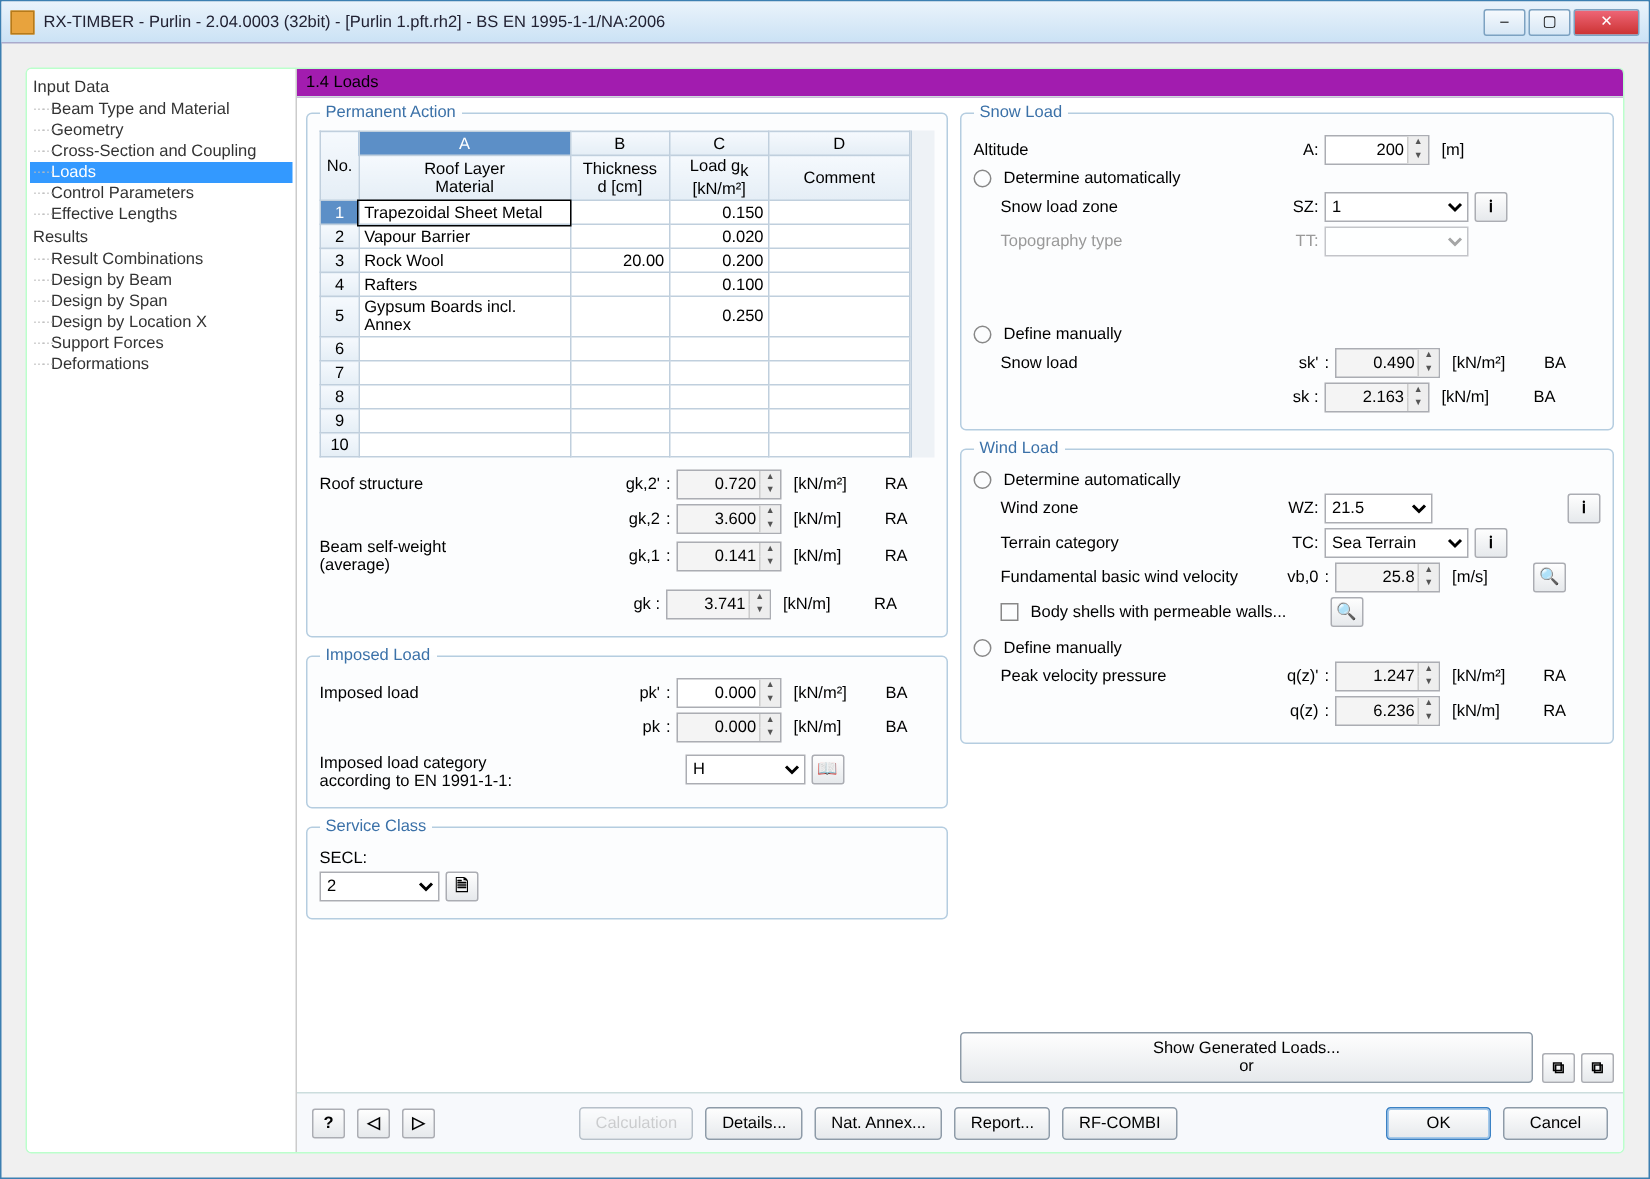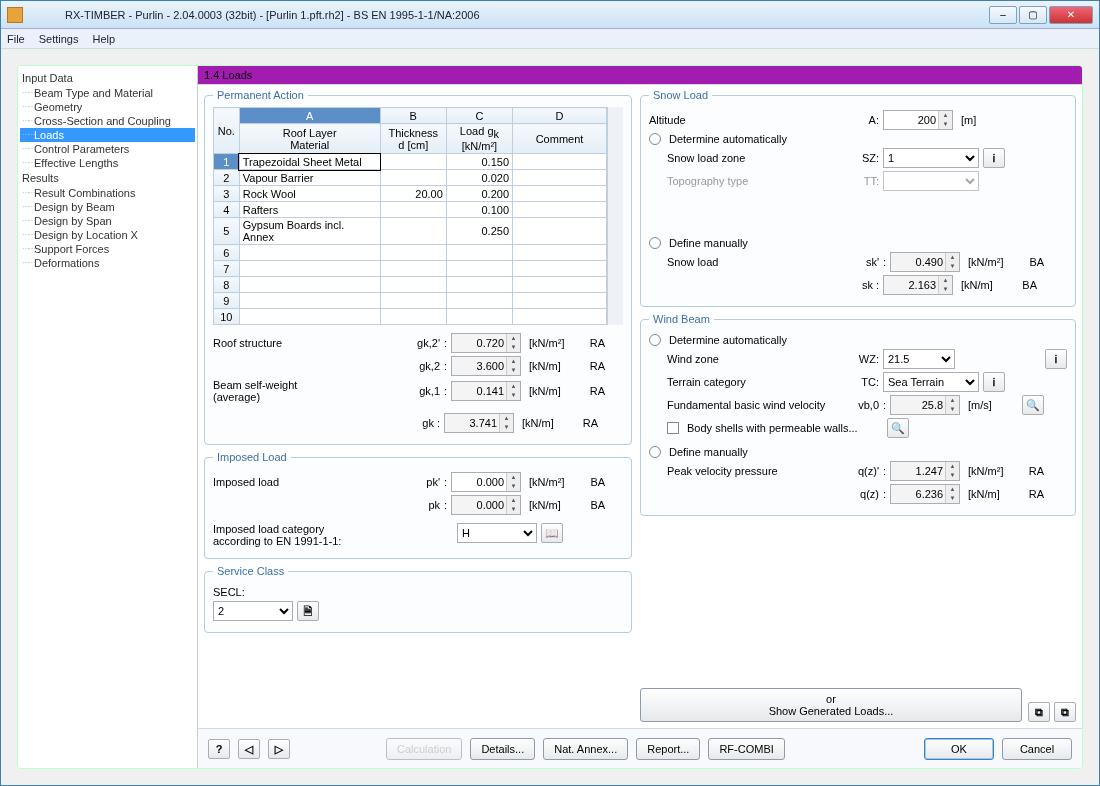--- a/index.html
+++ b/index.html
@@ -1,18 +1,18 @@
 <!DOCTYPE html>
 <html><head>
 <meta charset="utf-8">
 <style>
 * { box-sizing: border-box; margin: 0; padding: 0; font-family: "Segoe UI", Tahoma, sans-serif; font-size: 11px; }
 body { background: #fff; }
 .window { width: 1100px; height: 786px; border: 1px solid #3c7fb1; background: #f0f0f0; display: flex; flex-direction: column; }
-.titlebar { height: 28px; background: linear-gradient(#eaf3fb, #cbe2f5); display: flex; align-items: center; padding: 0 6px; border-bottom: 1px solid #aac; gap: 36px; }
+.titlebar { height: 28px; background: linear-gradient(#eaf3fb, #cbe2f5); display: flex; align-items: center; padding: 0 6px; border-bottom: 1px solid #aac; }
 .titlebar .icon { width: 16px; height: 16px; background: #e8a33d; border: 1px solid #b67a1a; margin-right: 6px; }
 .titlebar .title { flex: 1; color: #223; }
 .titlebar .winbtns { display: flex; gap: 2px; }
 .winbtn { width: 28px; height: 18px; background: linear-gradient(#f5f9fd,#d7e7f5); border: 1px solid #7da2c1; border-radius: 2px; text-align: center; font-size: 10px; line-height: 16px; }
 .winbtn.close { background: linear-gradient(#e67,#c33); color: #fff; width: 44px; }
 .menubar { height: 20px; background: #eaf1fb; display: flex; align-items: center; padding: 0 6px; gap: 14px; border-bottom: 1px solid #cdd; }
 .menubar span { color: #223; }
 .content { flex: 1; display: flex; background: #fff; border: 1px solid #bfc; margin: 16px; border-radius: 4px; overflow: hidden; }
 .tree { width: 180px; border-right: 1px solid #ccc; padding: 4px 2px; background: #fff; }
 .tree .hdr { color: #333; padding: 2px 2px; }
@@ -62,25 +62,20 @@
 <div class="window">
   <div class="titlebar">
     <div class="icon"></div>
     <div class="title">RX-TIMBER - Purlin - 2.04.0003 (32bit) - [Purlin 1.pft.rh2] - BS EN 1995-1-1/NA:2006</div>
     <div class="winbtns">
       <div class="winbtn">–</div>
       <div class="winbtn">▢</div>
       <div class="winbtn close">✕</div>
     </div>
   </div>
-  <div class="menubar">
-    <span>File</span>
-    <span>Settings</span>
-    <span>Help</span>
-  </div>
 
   <div class="content">
     <div class="tree">
       <div class="hdr">Input Data</div>
       <div class="item">Beam Type and Material</div>
       <div class="item">Geometry</div>
       <div class="item">Cross-Section and Coupling</div>
       <div class="item sel">Loads</div>
       <div class="item">Control Parameters</div>
       <div class="item">Effective Lengths</div>
@@ -357,21 +352,21 @@
                     <div>▲</div>
                     <div>▼</div>
                   </span>
                 </span>
               <span class="unit">[kN/m]</span>
               <span class="flag">BA</span>
             </div>
           </fieldset>
 
           <fieldset>
-            <legend>Wind Beam</legend>
+            <legend>Wind Load</legend>
             <div class="row">
               <span class="radio chk"></span>
               <span>Determine automatically</span>
             </div>
             <div class="row" style="padding-left:18px;">
               <span class="lbl" style="width:180px">Wind zone</span>
               <span class="sym">WZ:</span>
               <select style="width:72px"><option>21.5</option></select>
               <span style="flex:1"></span>
               <span class="iconbtn">ℹ</span>
@@ -430,22 +425,22 @@
                     <div>▼</div>
                   </span>
                 </span>
               <span class="unit">[kN/m]</span>
               <span class="flag">RA</span>
             </div>
           </fieldset>
 
           <div style="display:flex;gap:6px;align-items:stretch;margin-top:auto;margin-bottom:6px;">
             <div class="bigbtn">
+              <div>Show Generated Loads...</div>
               <div>or</div>
-              <div>Show Generated Loads...</div>
             </div>
             <div style="display:flex;flex-direction:column;justify-content:flex-end;gap:4px;">
               <div style="display:flex;gap:4px;">
                 <span class="iconbtn">⧉</span>
                 <span class="iconbtn">⧉</span>
               </div>
             </div>
           </div>
         </div>
       </div>

